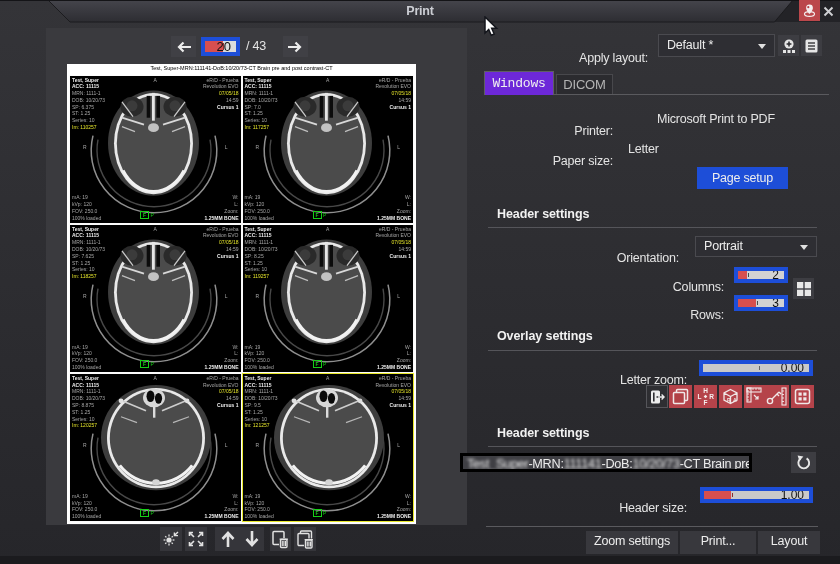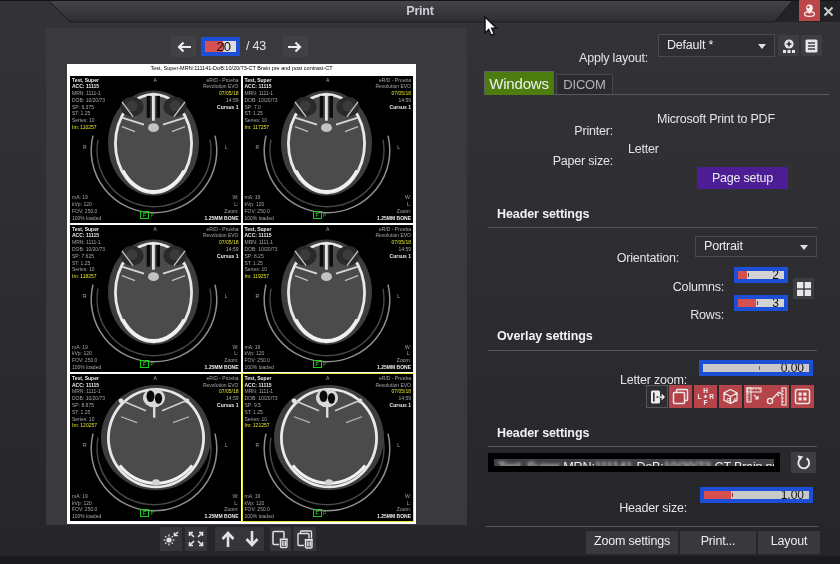--- a/index.html
+++ b/index.html
@@ -297,27 +297,27 @@
     <g stroke="#2a2a2e" stroke-width="1.3">
       <line x1="4" y1="5" x2="11" y2="5"></line>
       <line x1="4" y1="8" x2="11" y2="8"></line>
       <line x1="4" y1="11" x2="11" y2="11"></line>
     </g>
   </svg>
 </div>
 
 <div class="abs" style="left:484px; top:94px; width:345px; height:1px; background:#5a5a5e;"></div>
 <div class="abs" style="left:556px; top:74px; width:57px; height:20px; background:#2b2b2f; border:1px solid #48484c; border-bottom:none; color:#b4b4b4; font-size:13px; letter-spacing:-0.2px; text-align:center; line-height:20px;">DICOM</div>
-<div class="abs" style="left:484px; top:71px; width:70px; height:24px; background:#4d7c0f; border:1px solid #5f5f63; border-bottom:none; color:#f0f0f0; font-size:15px; letter-spacing:-0.2px; text-align:center; line-height:23px;">Windows</div>
+<div class="abs" style="left:484px; top:71px; width:70px; height:24px; background:#6d28d9; border:1px solid #5f5f63; border-bottom:none; color:#f0f0f0; font-size:13px; letter-spacing:-0.2px; text-align:center; line-height:23px;font-family:Liberation Mono, monospace;">Windows</div>
 
 <div class="lbl rlbl" style="left:473px; top:112px; width:140px;">Printer:</div>
 <div class="lbl" style="left:628px; top:112px;margin-left:29px;">Microsoft Print to PDF</div>
 <div class="lbl rlbl" style="left:473px; top:142px; width:140px;">Paper size:</div>
 <div class="lbl" style="left:628px; top:142px;">Letter</div>
-<div class="btn" style="left:697px; top:167px; width:91px; height:22px; line-height:22px; border:none; background:#4c1d95;">Page setup</div>
+<div class="btn" style="left:697px; top:167px; width:91px; height:22px; line-height:22px; border:none; background:#1d4ed8;">Page setup</div>
 
 <div class="hdr" style="left:497px; top:207px;">Header settings</div>
 <div class="rule" style="left:488px; top:227px; width:329px;"></div>
 <div class="lbl rlbl" style="left:539px; top:239px; width:140px;">Orientation:</div>
 <div class="dd" style="left:695px; top:236px; width:122px; height:21px; line-height:19px; padding-left:8px;">Portrait<span class="ddarrow"></span></div>
 <div class="lbl rlbl" style="left:584px; top:268px; width:140px;">Columns:</div>
 <div class="spin" style="left:734px; top:267px; width:54px; height:16px;">
   <div class="red" style="width:9px;"></div>
   <div class="tick" style="left:10px; background:#4a4a4a;"></div>
   <div class="num">2</div>
@@ -410,21 +410,21 @@
     <rect x="1.5" y="1.5" width="14" height="14" rx="2" fill="none" stroke="#f0e8e8" stroke-width="1.5"></rect>
     <rect x="4.5" y="4.5" width="3.2" height="3.2" fill="#f0e8e8"></rect>
     <rect x="9.3" y="4.5" width="3.2" height="3.2" fill="#f0e8e8"></rect>
     <rect x="4.5" y="9.3" width="3.2" height="3.2" fill="#f0e8e8"></rect>
     <rect x="9.3" y="9.3" width="3.2" height="3.2" fill="#f0e8e8"></rect>
   </svg>
 </div>
 
 <div class="hdr" style="left:497px; top:426px;">Header settings</div>
 <div class="rule" style="left:488px; top:446px; width:329px;"></div>
-<div class="abs" style="left:488px; top:453px; width:292px; height:19px; background:#3f3f44; border:6px solid #000000; color:#ececec; font-size:12.7px; letter-spacing:-0.28px; line-height:17px; padding-left:4px; white-space:nowrap; overflow:hidden;"><span class="bl2">Test_Super</span>-MRN:<span class="bl2">111141</span>-DoB:<span class="bl2">10/20/73</span>-CT Brain pre</div>
+<div class="abs" style="left:460px; top:453px; width:292px; height:19px; background:#3f3f44; border:3px solid #000000; color:#ececec; font-size:12.7px; letter-spacing:-0.28px; line-height:17px; padding-left:4px; white-space:nowrap; overflow:hidden;"><span class="bl2">Test_Super</span>-MRN:<span class="bl2">111141</span>-DoB:<span class="bl2">10/20/73</span>-CT Brain pre</div>
 <div class="ibtn" style="left:791px; top:452px; width:25px; height:21px; background:#3d3d42;">
   <svg width="17" height="17" viewBox="0 0 17 17">
     <path d="M5.6 4.6 A5.4 5.4 0 1 0 11.6 4.4" fill="none" stroke="#e8e8e8" stroke-width="1.9"></path>
     <polygon points="2.6,1.6 8.4,2.6 4.4,7.0" fill="#e8e8e8"></polygon>
   </svg>
 </div>
 <div class="lbl rlbl" style="left:547px; top:489px; width:140px;">Header size:</div>
 <div class="spin" style="left:700px; top:487px; width:113px; height:16px; background:#c9c9c9;">
   <div class="red" style="width:27px;"></div>
   <div class="tick" style="left:28px; background:#8c2f2f;"></div>

